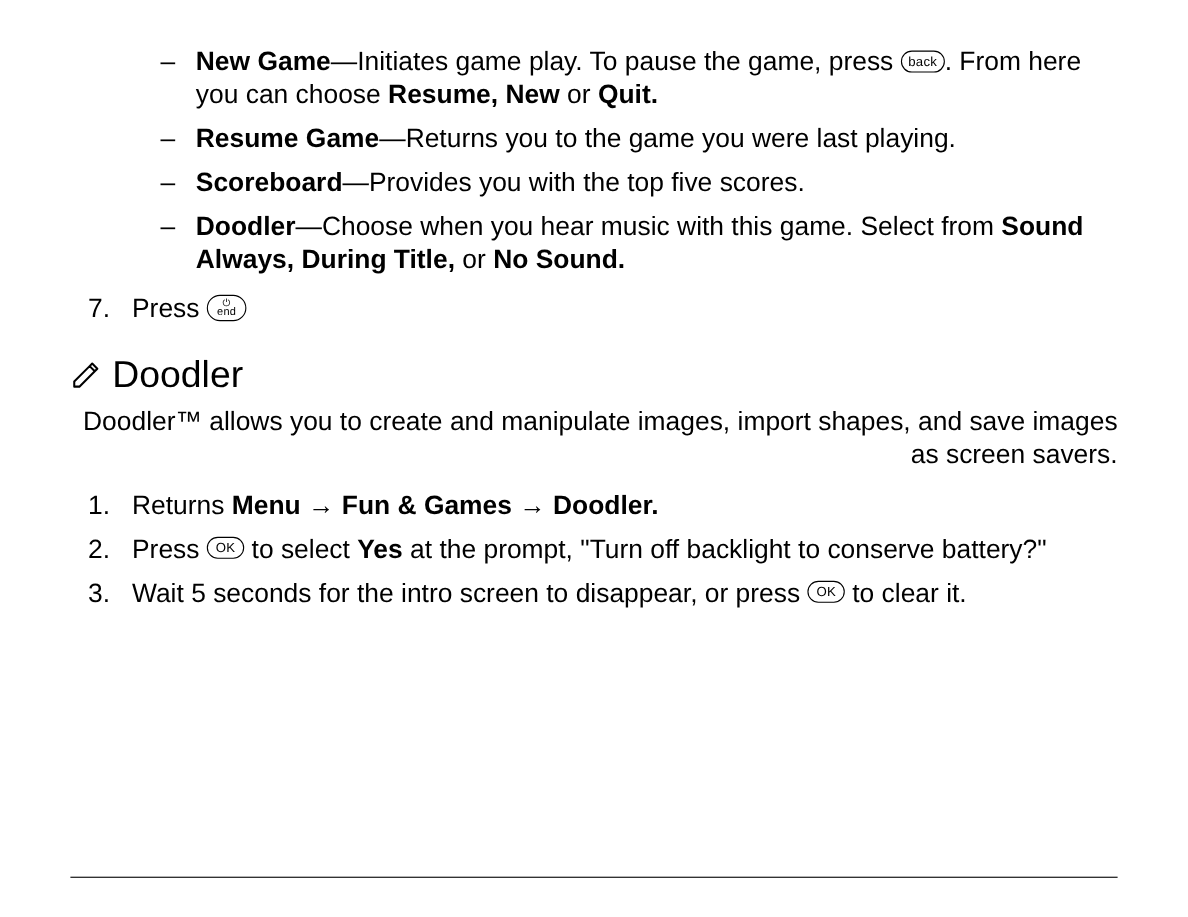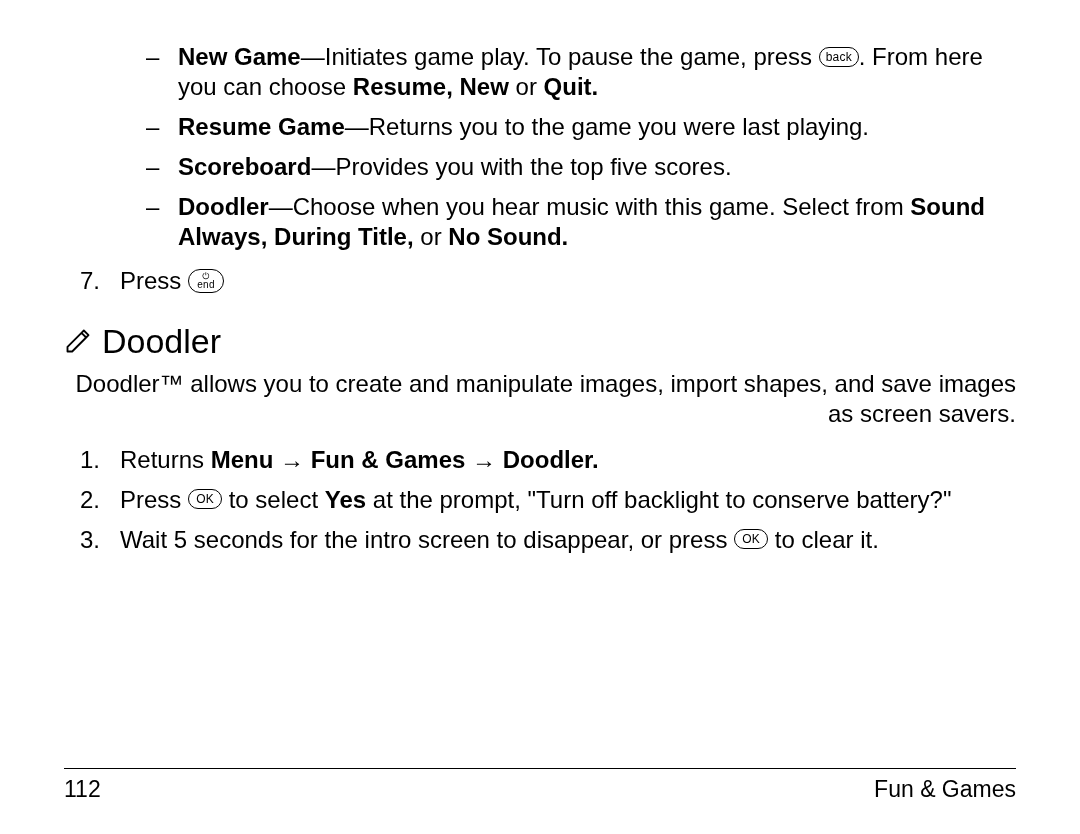--- a/index.html
+++ b/index.html
@@ -193,19 +193,15 @@
 
   <div class="num-row">
     <div class="num">3.</div>
     <div class="body">
       <span>Wait 5 seconds for the intro screen to disappear, or press </span><span class="key">OK</span><span> to clear it.</span>
     </div>
   </div>
 
   <div class="footer">
     <div class="footer-line"></div>
-    <div class="footer-row">
-      <span>112</span>
-      <span>Fun &amp; Games</span>
-    </div>
   </div>
 
 </div>
 
 </body></html>

